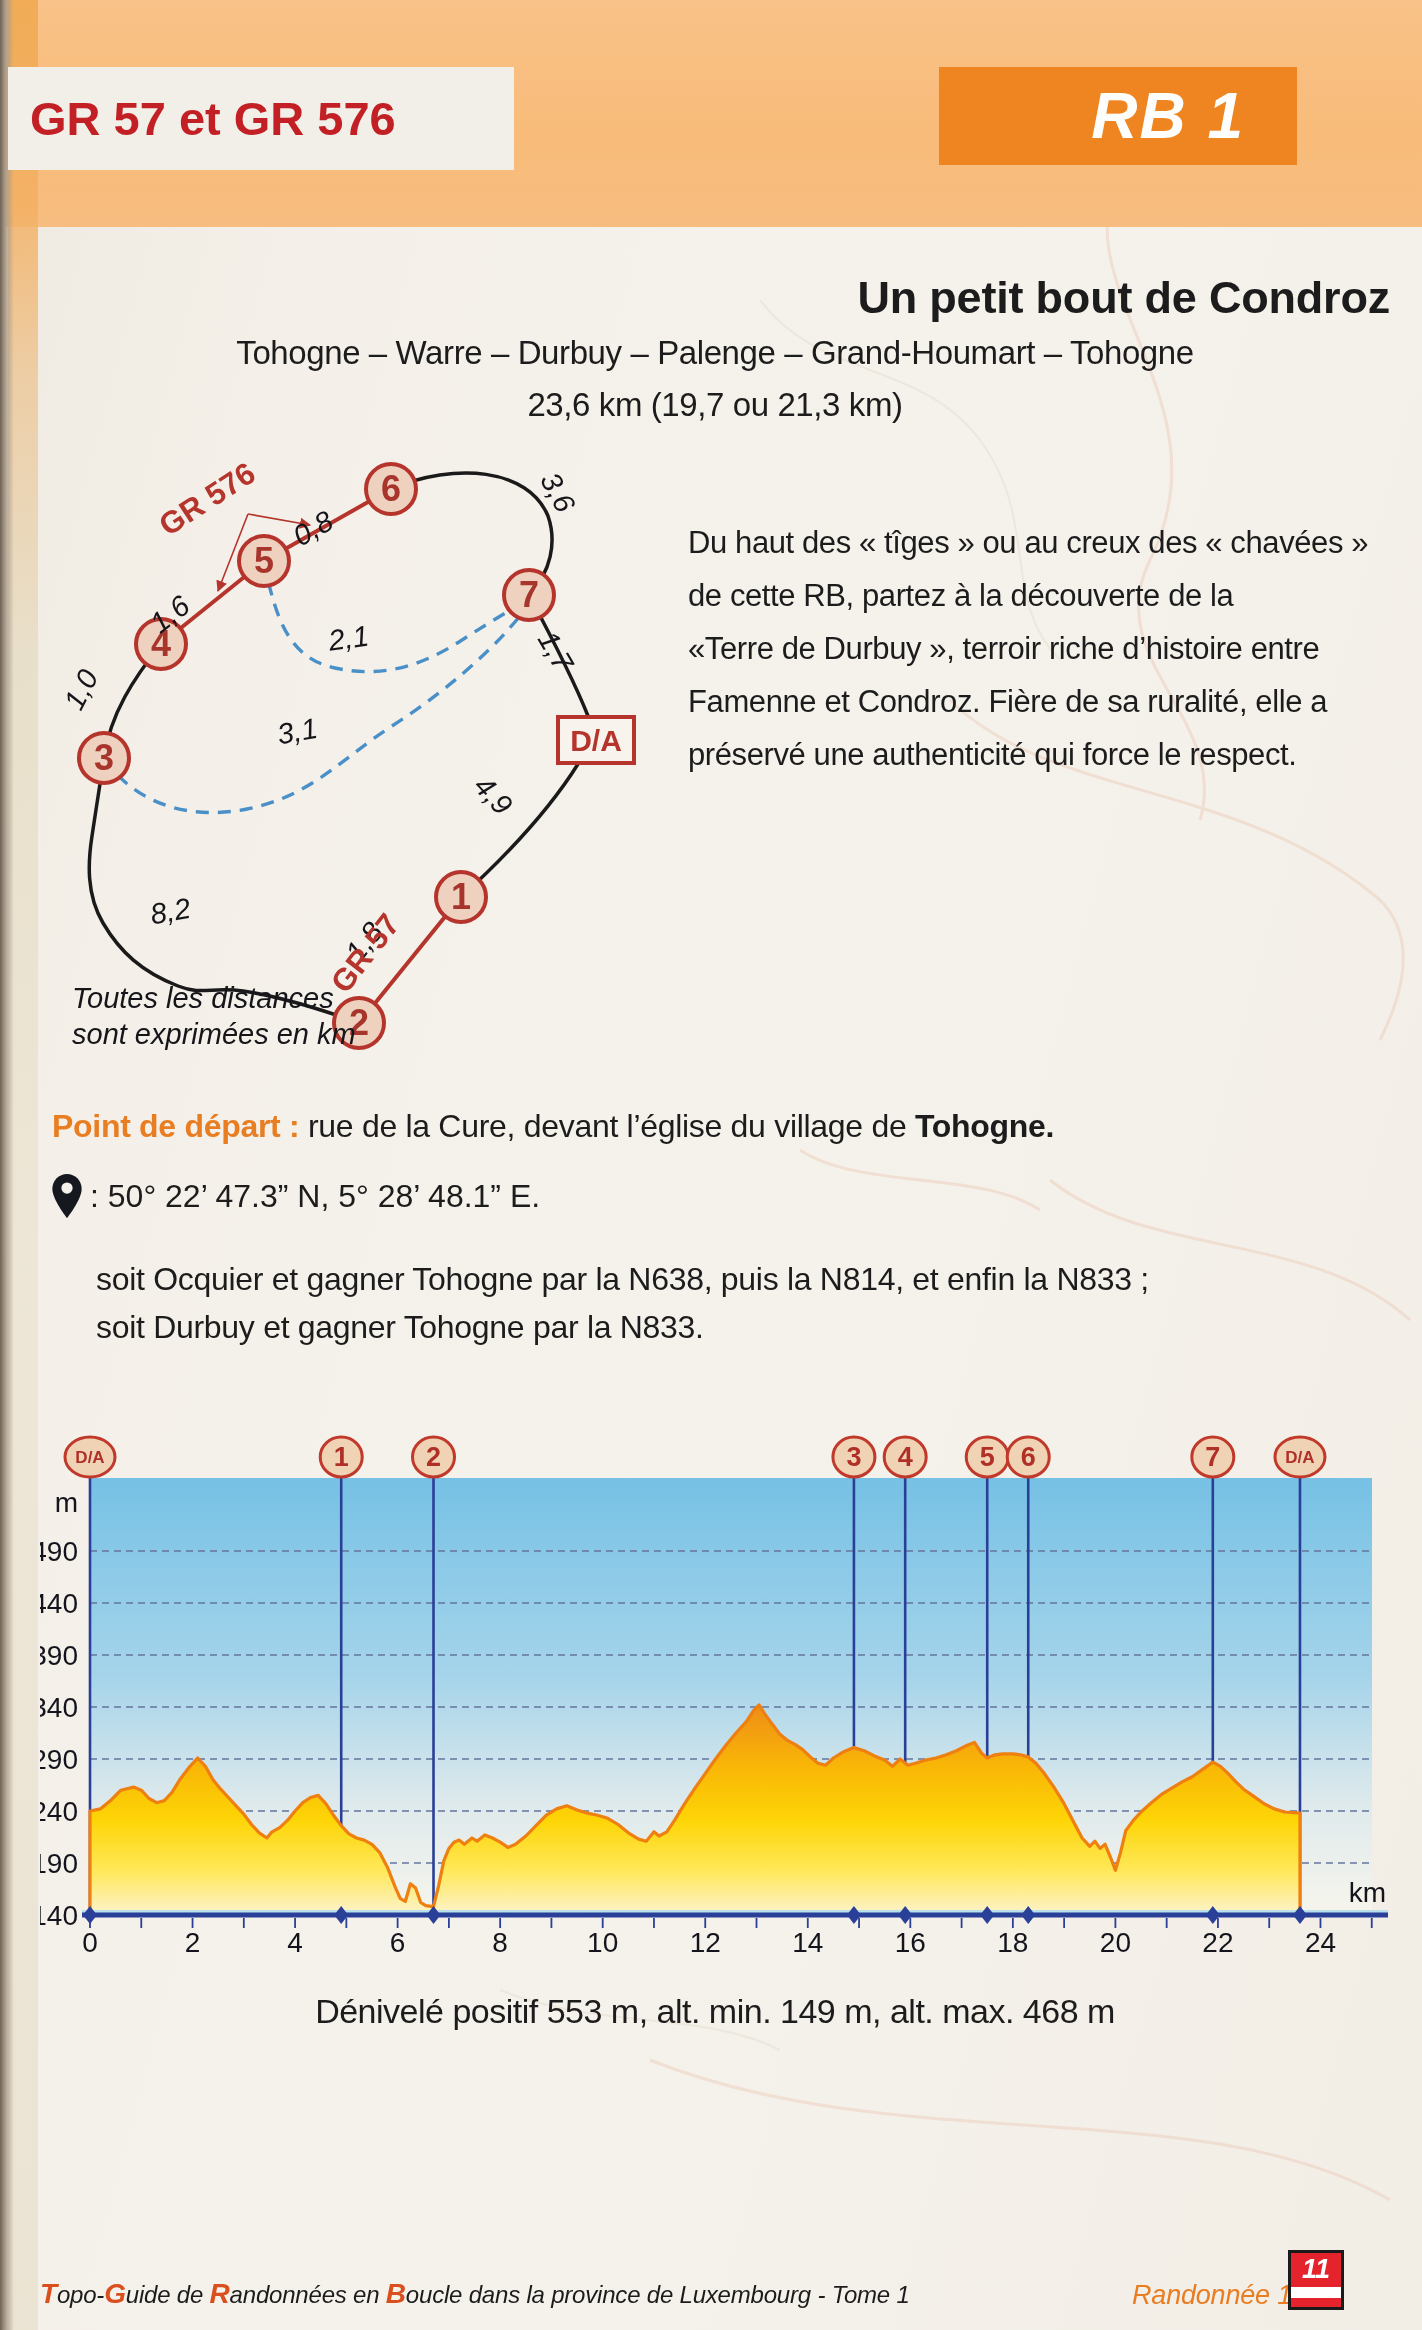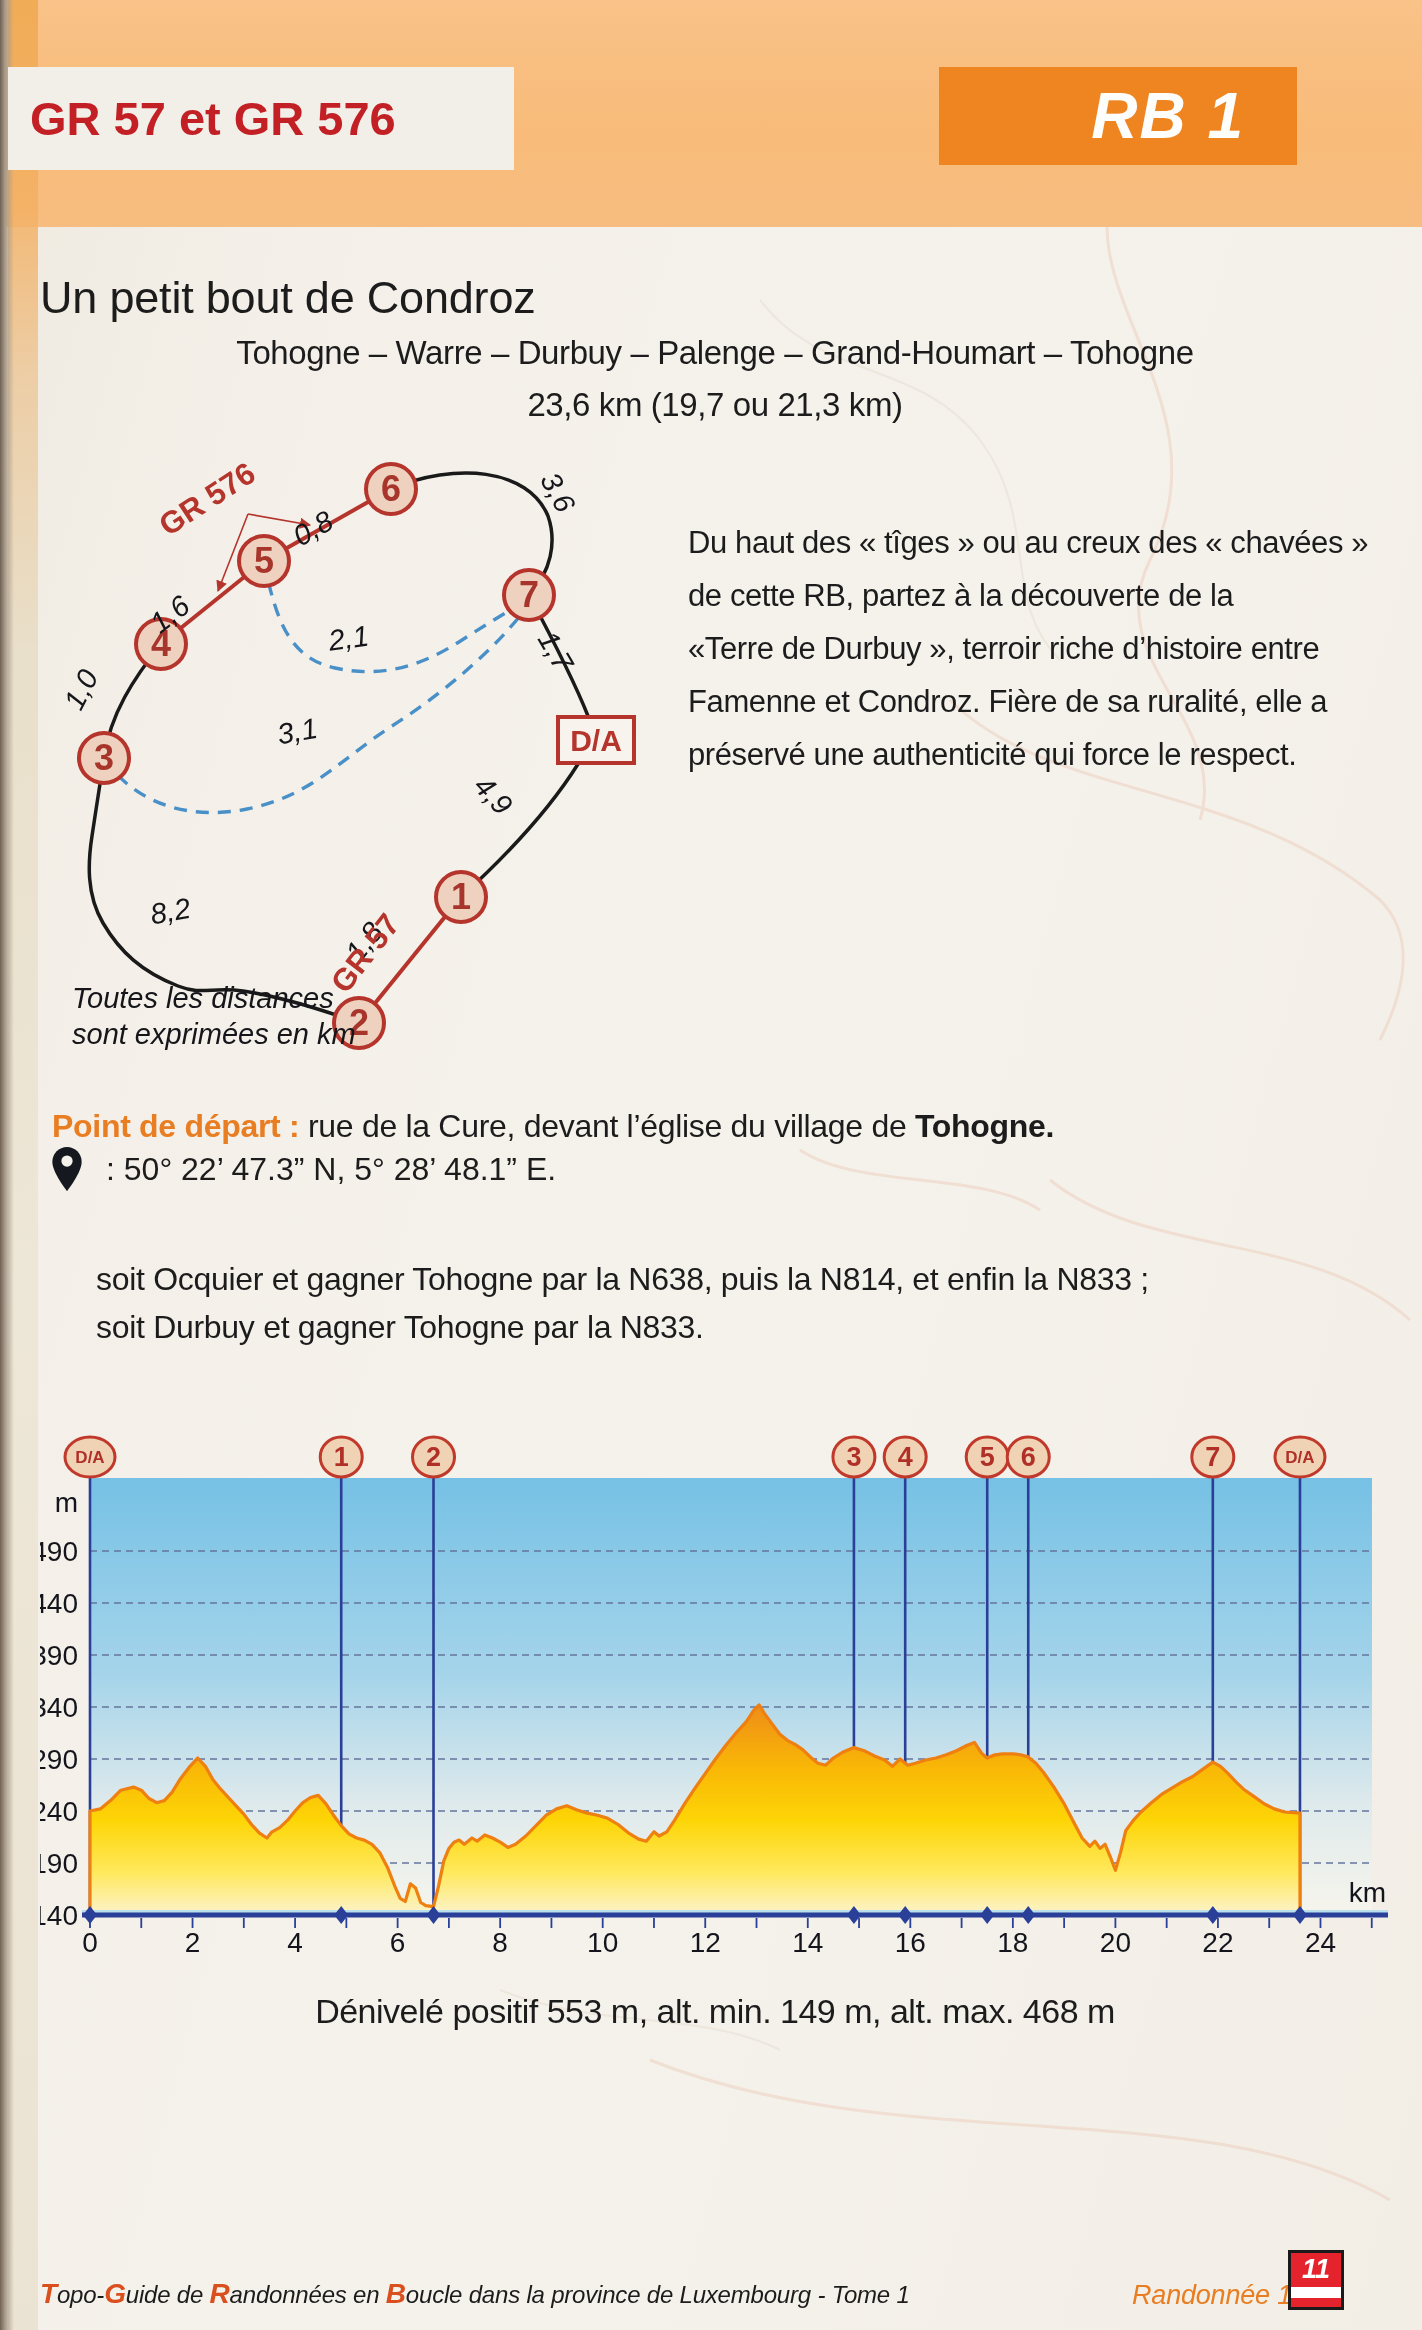--- a/index.html
+++ b/index.html
@@ -12,31 +12,31 @@
         background:linear-gradient(180deg,#f0a84f 0%,#f3b063 9%,#ecc89a 16%,#e7ddc6 28%,#ece5d4 55%,#e9e1cf 100%);
         opacity:.85;}
   .top-band{position:absolute;left:0;top:0;width:1422px;height:227px;
         background:linear-gradient(180deg,#f9c288 0%,#f8bb79 60%,#f7bd80 100%);z-index:1;}
   .gr-badge{position:absolute;left:8px;top:67px;width:506px;height:103px;background:#f2efe9;z-index:7;
         display:flex;align-items:center;padding-left:22px;box-sizing:border-box;}
   .gr-badge span{font-size:47px;font-weight:bold;color:#c32026;letter-spacing:0px;}
   .rb-badge{position:absolute;left:939px;top:67px;width:358px;height:98px;background:#ee8520;z-index:7;
         display:flex;align-items:center;justify-content:flex-end;padding-right:52px;box-sizing:border-box;}
   .rb-badge span{font-size:64px;font-weight:bold;font-style:italic;color:#fdfdfb;letter-spacing:2px;}
-  .title{position:absolute;left:40px;top:272px;width:1350px;text-align:left;
-        font-size:45px;font-weight:normal;letter-spacing:-0.2px;z-index:2;}
+  .title{position:absolute;left:40px;top:272px;width:1350px;text-align:right;
+        font-size:45px;font-weight:bold;letter-spacing:-0.2px;z-index:2;}
   .sub1{position:absolute;left:40px;top:334px;width:1350px;text-align:center;font-size:33px;
         letter-spacing:-0.4px;z-index:2;}
   .sub2{position:absolute;left:40px;top:386px;width:1350px;text-align:center;font-size:33px;
         letter-spacing:-0.4px;z-index:2;}
   .desc{position:absolute;left:688px;top:516px;width:710px;font-size:31px;line-height:53px;
         letter-spacing:-0.4px;white-space:pre-line;z-index:2;}
   .start-block{position:absolute;left:52px;top:1108px;width:1200px;z-index:2;}
   .start-l1{font-size:32px;letter-spacing:-0.3px;}
-  .start-l2{font-size:32px;margin-top:2px;display:flex;align-items:center;gap:24px;}
+  .start-l2{font-size:32px;margin-top:29px;display:flex;align-items:center;gap:8px;}
   .olabel{color:#e87d22;font-weight:bold;}
   .access-block{position:absolute;left:52px;top:1250px;width:1160px;z-index:2;}
   .access-l1{font-size:32px;display:flex;align-items:center;gap:10px;letter-spacing:-0.3px;}
   .access-line{font-size:32px;letter-spacing:-0.3px;margin-top:11px;margin-left:44px;}
   .denivele{position:absolute;left:40px;top:1992px;width:1350px;text-align:center;font-size:34px;
         letter-spacing:-0.5px;z-index:2;}
   .footer{position:absolute;left:40px;top:2266px;width:1350px;z-index:2;font-size:24px;}
   .footer-left{position:absolute;left:0;top:12px;font-style:italic;letter-spacing:-0.2px;}
   .footer-left .cap{color:#d94f1e;font-weight:bold;font-size:28px;}
   .footer-right{position:absolute;right:98px;top:14px;color:#e87d22;font-weight:normal;font-size:27px;

